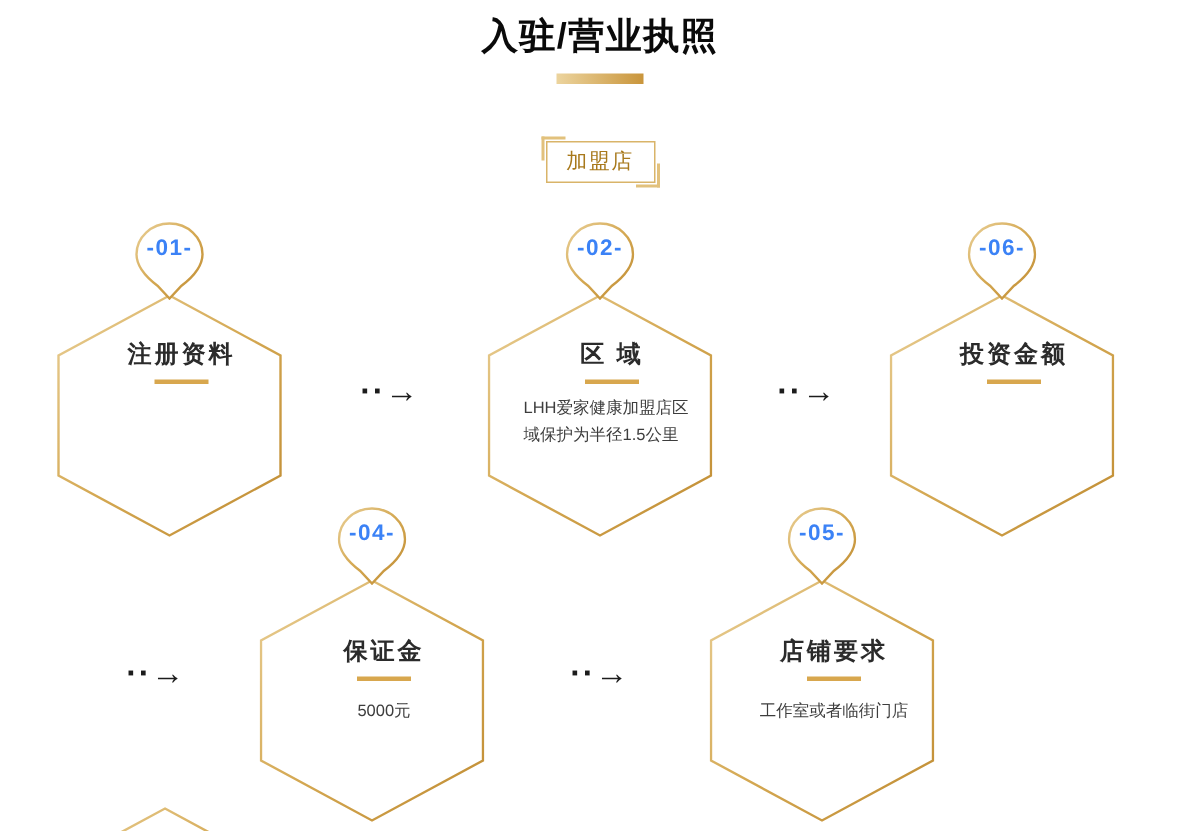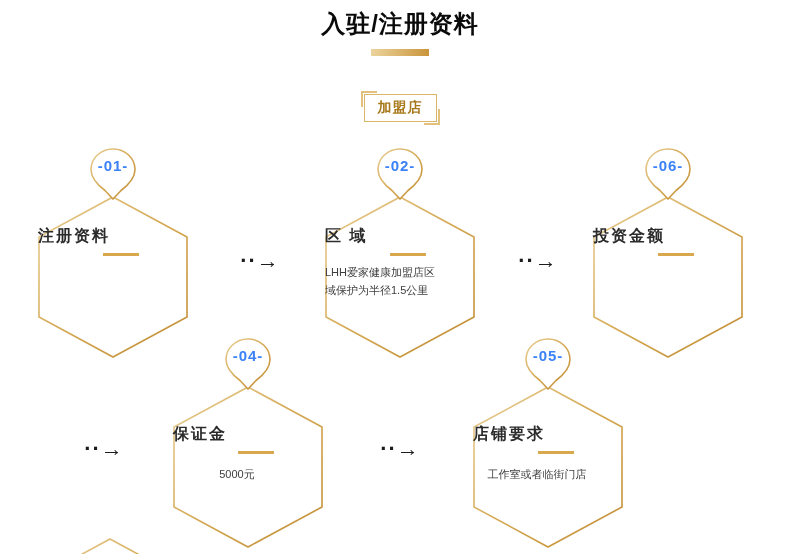--- a/index.html
+++ b/index.html
@@ -14,21 +14,21 @@
   
   .header{position:absolute;top:8px;left:0;width:100%;text-align:center;}
   .page-title{font-size:24px;font-weight:bold;color:#0a0a0a;letter-spacing:1px;}
   .title-bar{width:58px;height:7px;margin:9px auto 0;background:linear-gradient(90deg,#ecd49e,#c9953b);}
 
   
   .badge-wrap{position:absolute;top:94px;left:0;width:100%;text-align:center;}
   .badge{
     position:relative;display:inline-block;
     padding:4px 13px;border:1px solid #d9b469;
-    color:#a8791c;font-weight:bold;font-size:14px;letter-spacing:1px;
+    color:#a8791c;font-weight:normal;font-size:14px;letter-spacing:1px;
     background:#ffffff;
   }
   .badge::before{
     content:"";position:absolute;top:-4px;left:-4px;width:14px;height:14px;
     border-top:2px solid #e2c17c;border-left:2px solid #e2c17c;
   }
   .badge::after{
     content:"";position:absolute;bottom:-4px;right:-4px;width:14px;height:14px;
     border-bottom:2px solid #e2c17c;border-right:2px solid #e2c17c;
   }
@@ -45,21 +45,21 @@
   .pin svg{display:block;width:46px;height:52px;}
   .pin-num{
     position:absolute;top:9px;left:0;right:0;text-align:center;
     font-size:15px;font-weight:bold;color:#3b82f6;letter-spacing:1px;
   }
 
   .hex{position:absolute;left:0;top:48px;width:150px;height:162px;z-index:1;}
   .hex svg{position:absolute;left:0;top:0;width:150px;height:162px;}
   .hex-content{
     position:absolute;left:0;top:0;width:166px;height:162px;
-    box-sizing:border-box;display:flex;flex-direction:column;
+    box-sizing:border-box;display:flex;flex-direction:column;align-items:center;
     padding-top:30px;
   }
   .step4 .hex-content,.step5 .hex-content{padding-top:38px;}
   .hex-title{font-size:16px;font-weight:bold;color:#2b2b2b;letter-spacing:2px;}
   .hex-underline{width:36px;height:3px;background:#d8a74e;margin:6px auto 8px;}
   .hex-body{
     font-size:11px;line-height:1.6;color:#3d3d3d;
     width:128px;text-align:left;
   }
   .step4 .hex-body,.step5 .hex-body{text-align:center;margin-top:4px;}
@@ -90,21 +90,21 @@
       <stop offset="0" stop-color="#e9cf96"></stop>
       <stop offset="0.5" stop-color="#d4a852"></stop>
       <stop offset="1" stop-color="#c08c33"></stop>
     </linearGradient>
   </defs>
 </svg>
 
 <div class="page">
 
   <div class="header">
-    <div class="page-title">入驻/注册资料</div>
+    <div class="page-title">入驻/营业执照</div>
     <div class="title-bar"></div>
   </div>
 
   <div class="badge-wrap">
     <span class="badge">加盟店</span>
   </div>
 
   <div class="step step1">
     <div class="pin">
       <svg viewBox="0 0 46 52">

